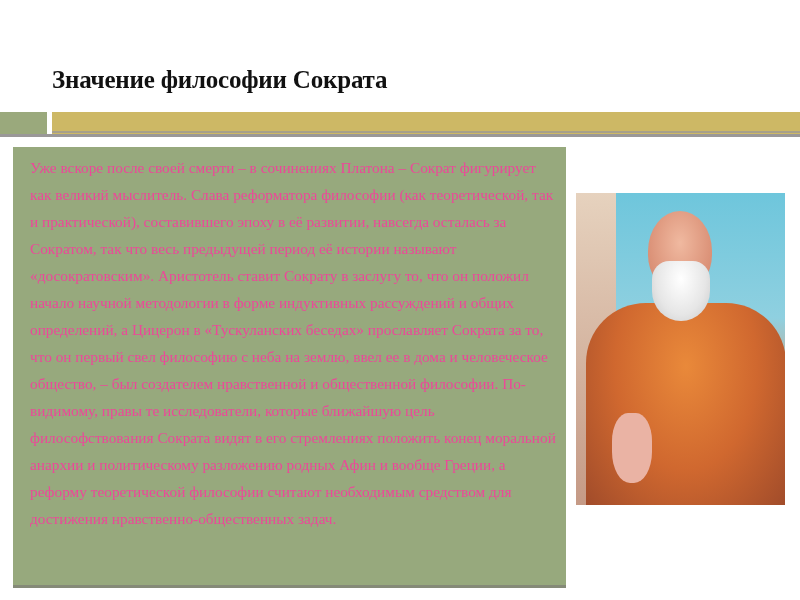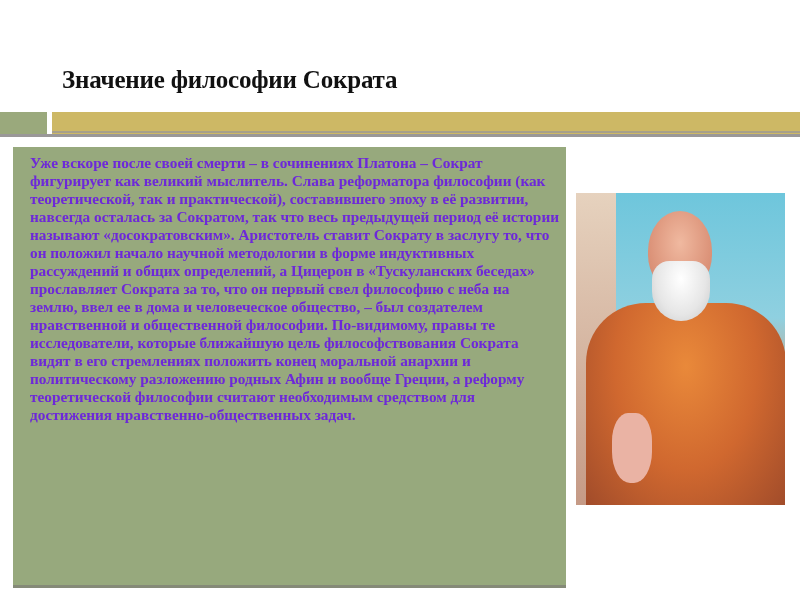--- a/index.html
+++ b/index.html
@@ -2,21 +2,21 @@
 <html><head>
   <meta charset="utf-8">
   <style>
     html, body { margin: 0; padding: 0; }
     body {
       width: 800px; height: 600px; position: relative; overflow: hidden;
       background: #ffffff;
       font-family: "Liberation Serif", "DejaVu Serif", serif;
     }
     .title {
-      position: absolute; left: 62px; top: 66px;
+      position: absolute; left: 52px; top: 66px;
       font-size: 25px; font-weight: bold; color: #111;
       letter-spacing: -0.2px;
     }
     .bar-left {
       position: absolute; left: 0; top: 112px; width: 47px; height: 22px;
       background: #9aa97c;
     }
     .bar-right {
       position: absolute; left: 52px; top: 112px; width: 748px; height: 22px;
       background: #cdb865;
@@ -29,22 +29,22 @@
       position: absolute; left: 52px; top: 131px; width: 748px; height: 2px;
       background: #a7a08a;
     }
     .content-box {
       position: absolute; left: 13px; top: 147px; width: 553px; height: 438px;
       background: #97a97d;
       box-shadow: 0 3px 0 #858a78;
     }
     .content-text {
       position: absolute; left: 30px; top: 154px; width: 530px;
-      color: #6d28d9; font-size: 15.3px; font-weight: bold;
-      line-height: 18px;
+      color: #ec4899; font-size: 15.3px; font-weight: normal;
+      line-height: 27px;
       white-space: pre-line;
     }
     .portrait {
       position: absolute; left: 576px; top: 193px; width: 209px; height: 312px;
       overflow: hidden;
       background: linear-gradient(180deg, #6ec6dc 0%, #8fd0e0 40%, #c9a98f 60%, #b45a33 100%);
     }
     .portrait .wall {
       position: absolute; left: 0; top: 0; width: 40px; height: 312px;
       background: linear-gradient(180deg, #e6d2be, #c59a86);

